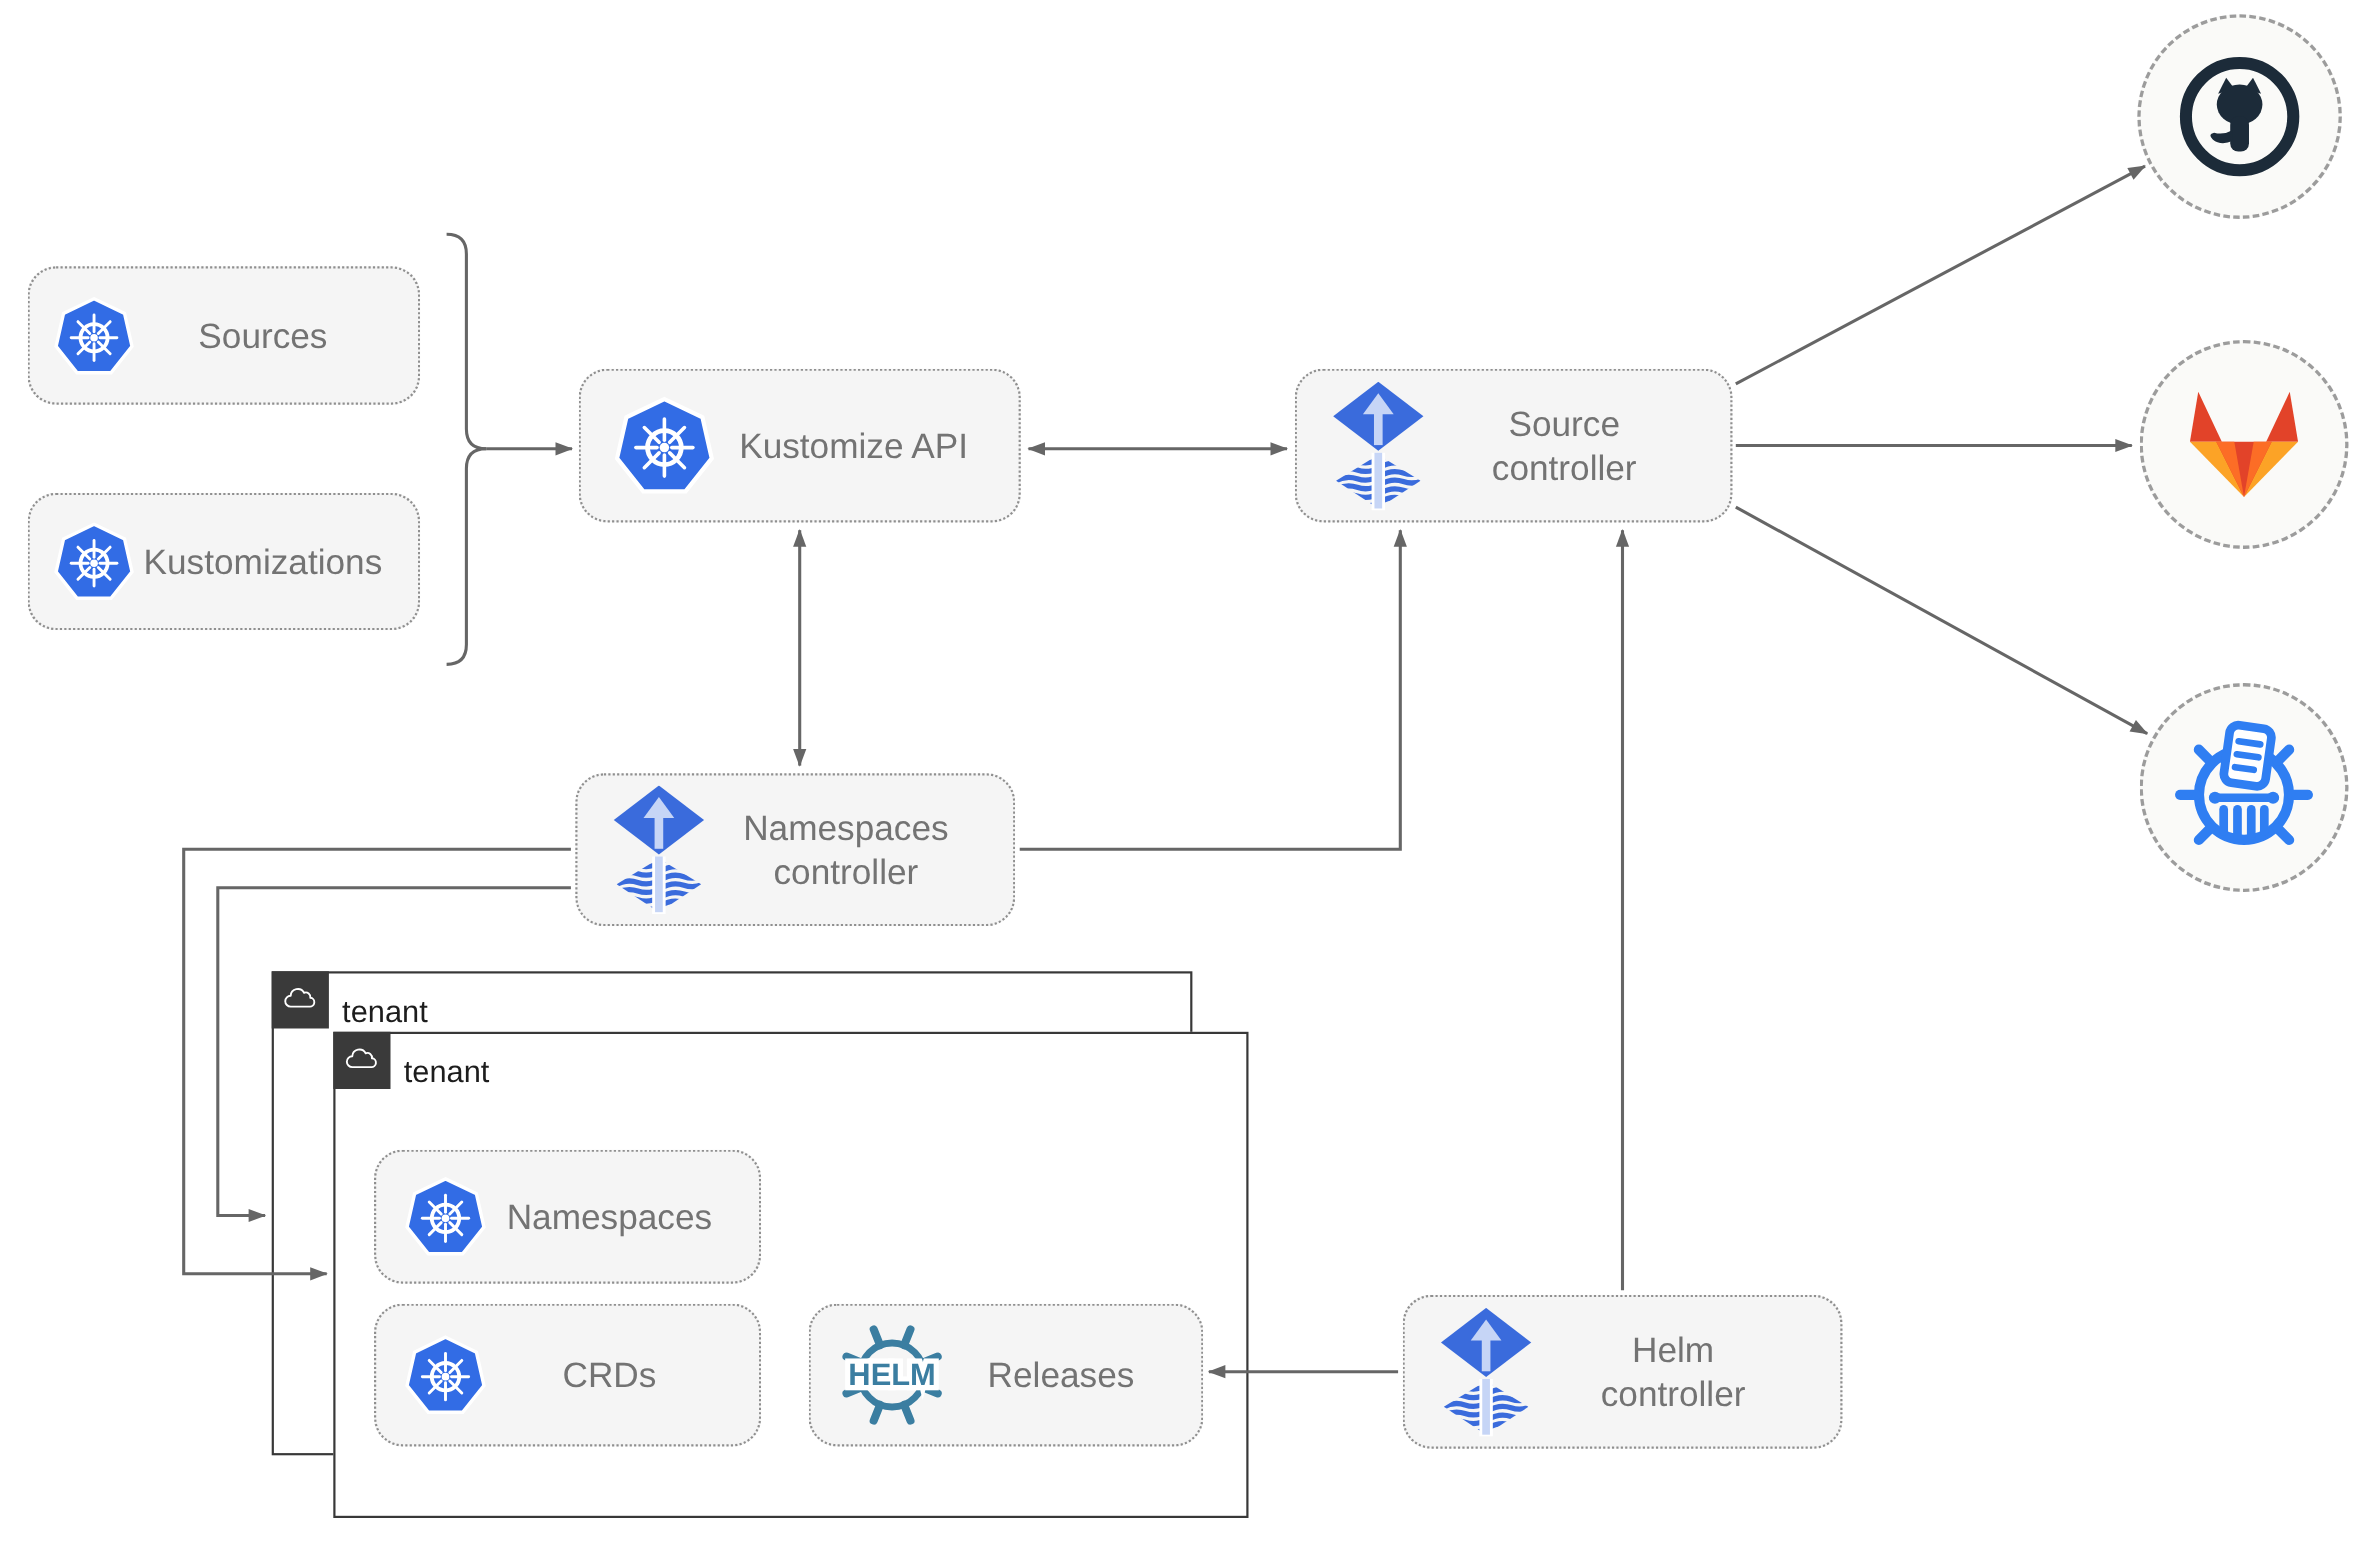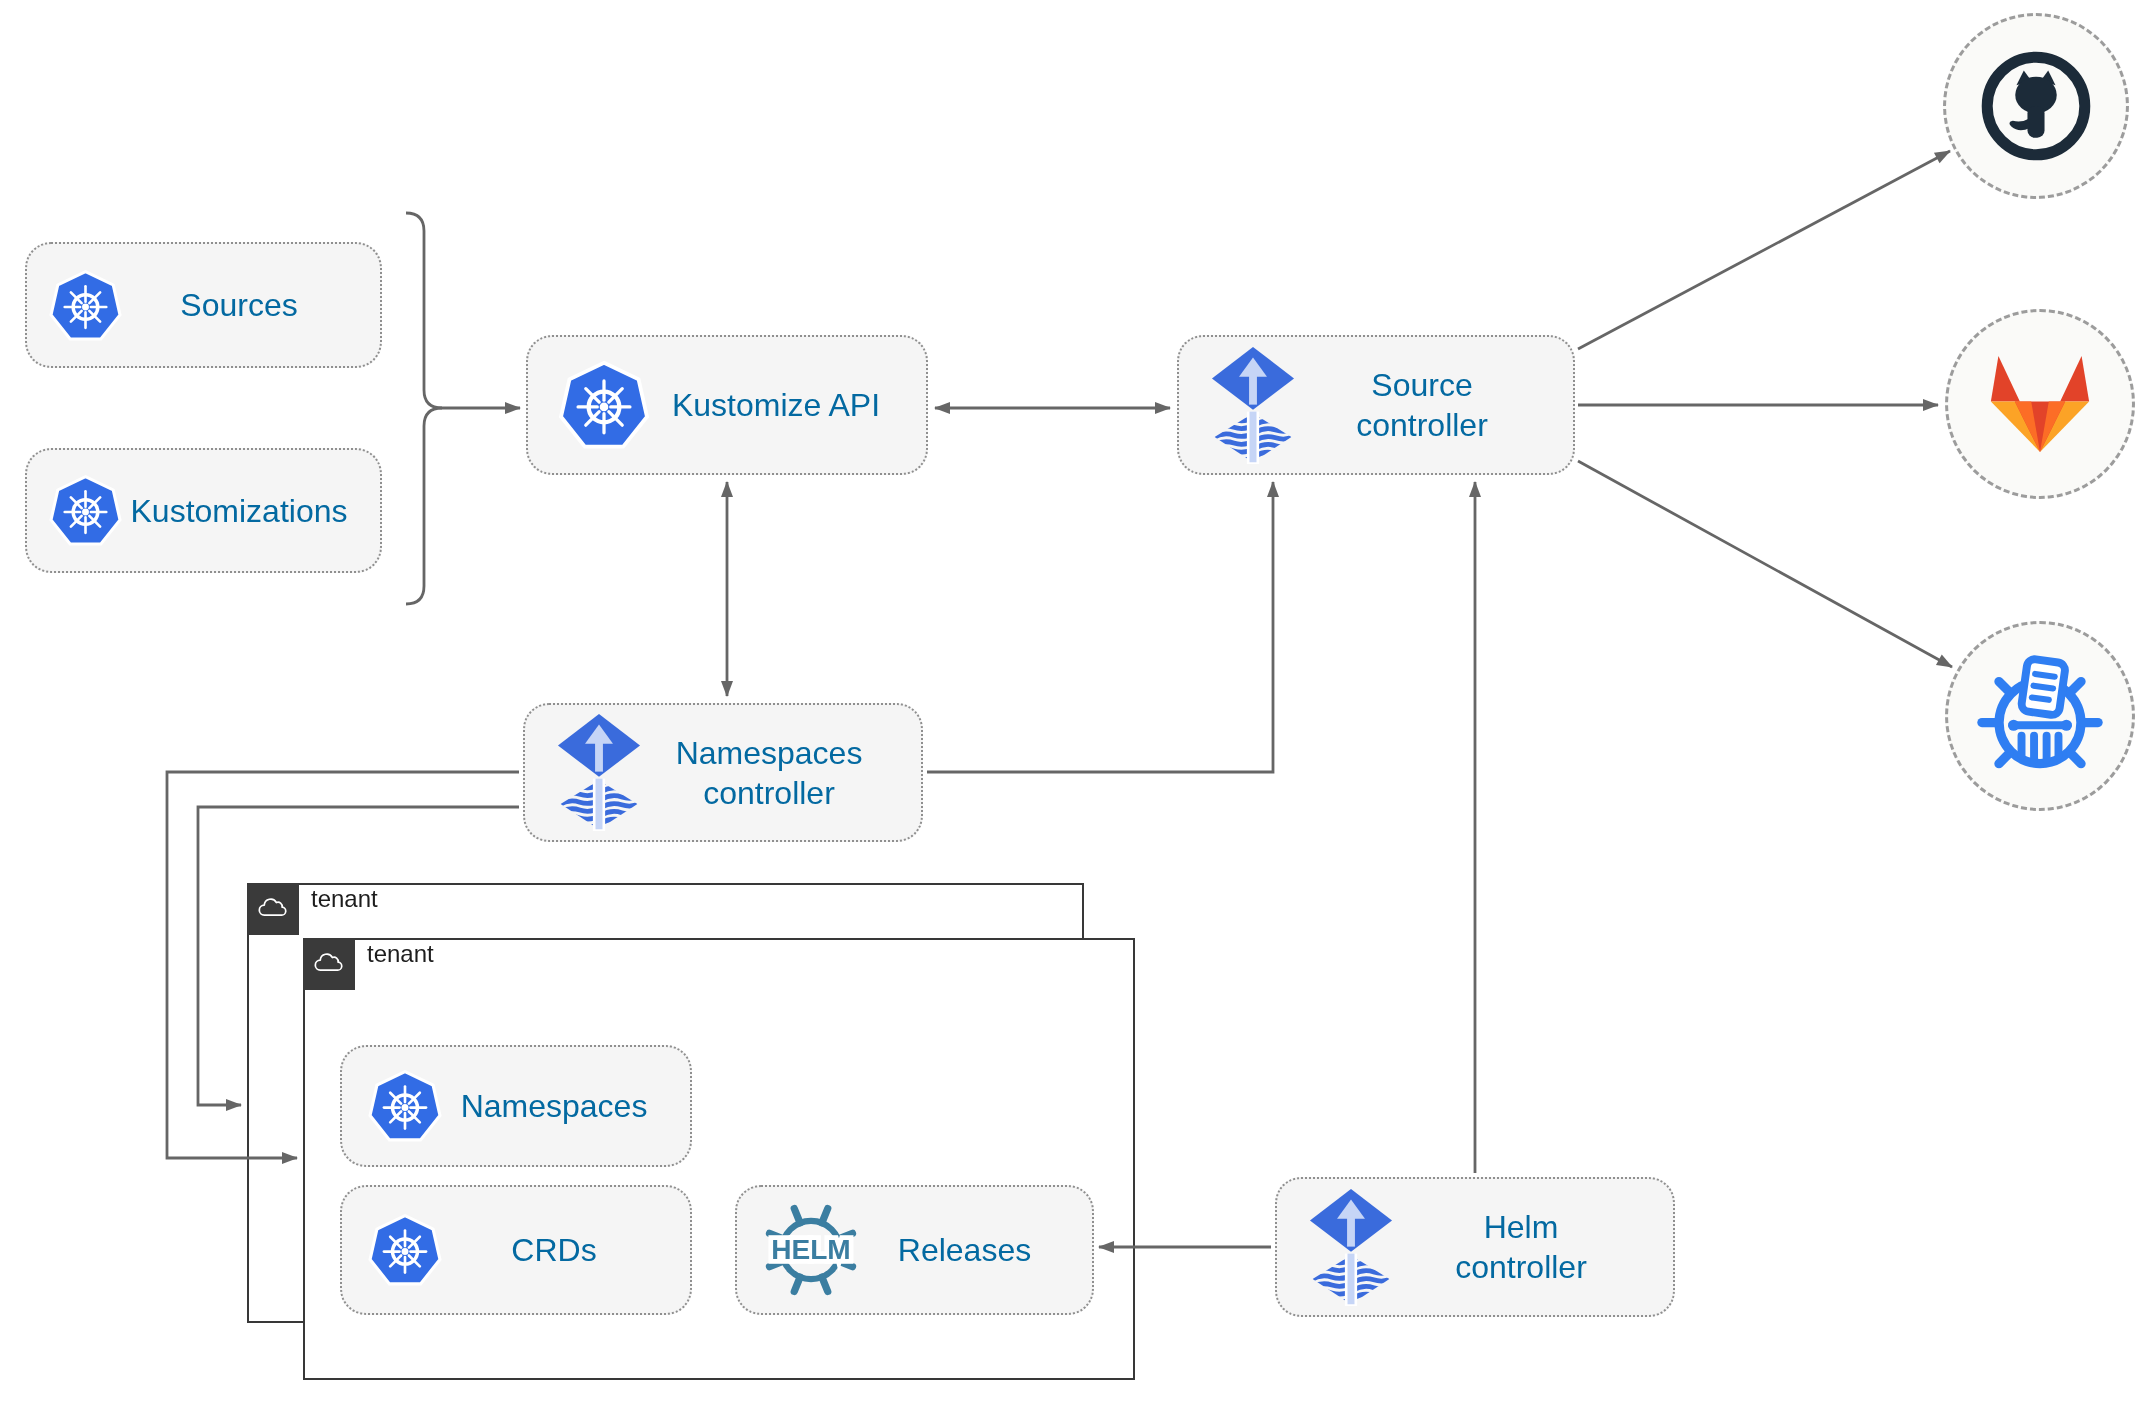--- a/index.html
+++ b/index.html
@@ -4,27 +4,27 @@
 <style>
   html,body{margin:0;padding:0;background:#ffffff;}
   body{font-family:"Liberation Sans", sans-serif; color:#111;}
   #canvas{position:relative;width:2144px;height:1407px;background:#ffffff;overflow:hidden;}
 
   
   .dbox{position:absolute;box-sizing:border-box;background:#f5f5f5;border:2px dotted #8f8f8f;
         border-radius:26px;display:flex;align-items:center;}
   .dbox .nicon{flex:0 0 auto;display:flex;align-items:center;justify-content:center;}
   .dbox .nlabel{flex:1 1 auto;text-align:center;font-size:32px;line-height:1.25;
-        white-space:pre-line;color:#0369a1;padding-right:26px;}
+        white-space:pre-line;color:#737373;padding-right:26px;}
 
   
   .tenant{position:absolute;box-sizing:border-box;background:#ffffff;border:2px solid #383838;}
   .tbadge{position:absolute;left:-2px;top:-2px;width:52px;height:52px;background:#3a3a3a;
         display:flex;align-items:center;justify-content:center;}
-  .tlabel{position:absolute;left:62px;top:0;font-size:24px;color:#1d1d1d;}
+  .tlabel{position:absolute;left:62px;top:19px;font-size:28px;color:#1d1d1d;}
 
   
   .circle{position:absolute;box-sizing:border-box;border-radius:50%;background:#fafaf8;
         border:3px dashed #9c9c9c;display:flex;align-items:center;justify-content:center;}
 
   .wires{position:absolute;left:0;top:0;width:2144px;height:1407px;z-index:40;pointer-events:none;}
   svg text.helmword{font-family:"Liberation Sans",sans-serif;font-weight:bold;}
 </style>
 </head>
 <body>

